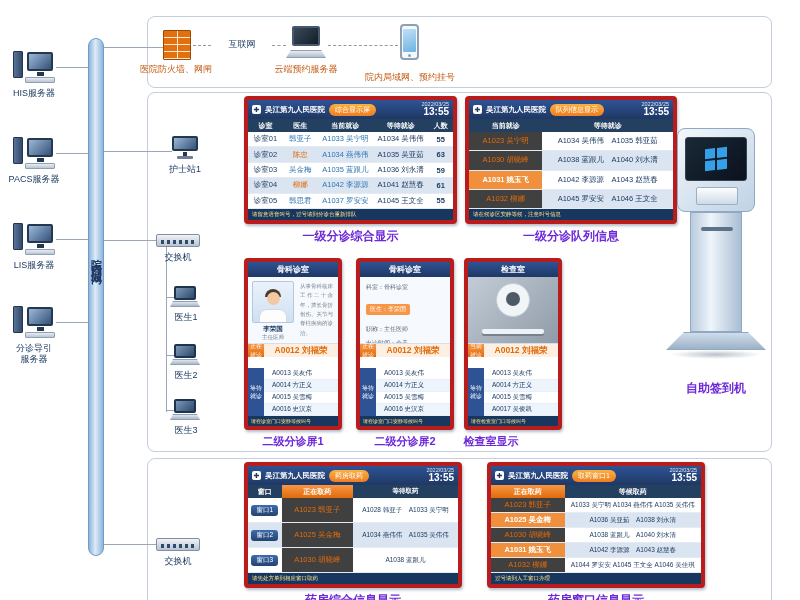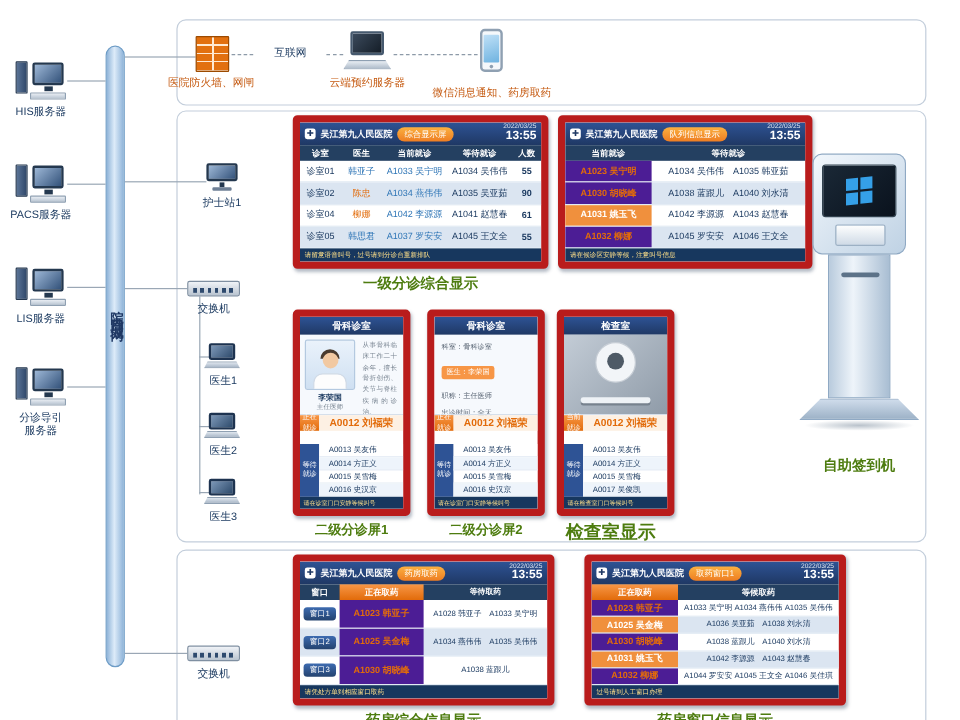--- a/index.html
+++ b/index.html
@@ -78,46 +78,46 @@
   border:1px solid #9cb0c4;border-radius:2px}
 .kiosk-body{position:absolute;left:24px;top:84px;width:52px;height:120px;
   background:linear-gradient(90deg,#b9cbdd,#eef4fa 40%,#a9bed3);border:1px solid #8fa9c4}
 .kiosk-slot{position:absolute;left:10px;top:14px;width:32px;height:4px;background:#5c7288;border-radius:2px}
 .kiosk-base{position:absolute;left:0;top:204px;width:100px;height:18px;background:linear-gradient(#cfdceb,#9db2c7);
   border:1px solid #8fa9c4;clip-path:polygon(18% 0,82% 0,100% 100%,0 100%)}
 .kiosk-shadow{position:absolute;left:4px;top:222px;width:92px;height:9px;
   background:radial-gradient(ellipse at center,rgba(100,120,140,.45),transparent 70%)}
 
 
-.screen{position:absolute;border:6px solid #b91c1c;border-radius:4px;background:#fff;overflow:hidden;
+.screen{position:absolute;border:4px solid #b91c1c;border-radius:4px;background:#fff;overflow:hidden;
   box-shadow:1px 2px 3px rgba(40,60,90,.35)}
 .scr-head{position:absolute;left:0;right:0;top:0;height:19px;background:linear-gradient(180deg,#2e5395,#1f3864);
   display:flex;align-items:center;gap:4px;padding:0 4px;color:#fff}
 .hosp-logo{width:9px;height:9px;background:#fff;border-radius:2px;color:#1f3864;font-size:7px;line-height:9px;text-align:center;flex:0 0 9px}
 .scr-hosp{font-size:7.5px;font-weight:bold;white-space:nowrap}
 .scr-badge{background:linear-gradient(180deg,#fbb040,#ee7d22);border-radius:8px;font-size:7px;padding:1px 6px;white-space:nowrap}
 .scr-time{margin-left:auto;display:flex;flex-direction:column;align-items:flex-end;line-height:1}
 .scr-date{font-size:5.5px;opacity:.85}
 .scr-clock{font-size:10px;font-weight:bold}
 .thead{position:absolute;left:0;right:0;top:19px;height:13px;display:flex;background:#244061;color:#fff;
   font-size:7px;font-weight:bold;align-items:center;text-align:center}
 .tbody{position:absolute;left:0;right:0;top:32px;bottom:11px;display:flex;flex-direction:column}
 .trow{display:flex;flex:1;font-size:7.5px;color:#17365d;align-items:center;text-align:center;border-bottom:1px solid #e3ebf4}
 .trow:nth-child(even){background:#dbe5f1}
 .scr-foot{position:absolute;left:0;right:0;bottom:0;height:11px;background:#17375e;color:#ffe08a;font-size:5.5px;
   display:flex;align-items:center;padding:0 4px;white-space:nowrap;overflow:hidden}
-.caption{position:absolute;font-size:12px;font-weight:bold;color:#4d7c0f;text-align:center;white-space:nowrap}
+.caption{position:absolute;font-size:12px;font-weight:bold;color:#6d28d9;text-align:center;white-space:nowrap}
 
 
 .ca1{flex:0 0 17%}.ca2{flex:0 0 17%}.ca3{flex:0 0 27%}.ca4{flex:0 0 27%}.ca5{flex:0 0 12%}
 .cb1{flex:0 0 36%}.cb2{flex:0 0 64%}
 .cf1{flex:0 0 16%}.cf2{flex:0 0 34%}.cf3{flex:0 0 50%;font-size:6.5px}
 .cg1{flex:0 0 35%}.cg2{flex:0 0 65%;font-size:6.5px}
 .th-or{background:linear-gradient(180deg,#f79646,#e26b0a)}
-.cur-light{align-self:stretch;display:flex;align-items:center;justify-content:center;background:#4c1d95;color:#e26b0a;font-weight:bold}
+.cur-light{align-self:stretch;display:flex;align-items:center;justify-content:center;background:#404040;color:#e26b0a;font-weight:normal}
 .cur-solid{align-self:stretch;display:flex;align-items:center;justify-content:center;background:#f0903d;color:#fff;font-weight:bold}
 .doc-b{color:#2e75b6}.doc-o{color:#e26b0a}
 .curA{color:#2e75b6}
 .num{font-weight:bold}
 .win-pill{display:inline-block;background:linear-gradient(180deg,#3d6bb0,#24436f);color:#fff;font-size:6.5px;
   border-radius:3px;padding:1px 5px}
 
 
 .ms-head{position:absolute;left:0;right:0;top:0;height:15px;background:linear-gradient(180deg,#2e5395,#1f3864);
   color:#fff;font-size:8px;font-weight:bold;display:flex;align-items:center;justify-content:center}
@@ -224,21 +224,21 @@
   <div class="dl" style="left:272px;top:45px;width:14px"></div>
 
   <div class="cloudpc" style="left:286px;top:26px">
     <i class="cp-mon"></i>
       <i class="cp-kb"></i>
     </div>
   <div class="node-label orange" style="left:256px;top:64px;width:100px">云端预约服务器</div>
 
   <div class="dl" style="left:328px;top:45px;width:70px"></div>
   <div class="phone" style="left:400px;top:24px"></div>
-  <div class="node-label orange" style="left:330px;top:72px;width:160px">微信消息通知、药房取药</div>
+  <div class="node-label orange" style="left:330px;top:72px;width:160px">院内局域网、预约挂号</div>
 
   <div class="mon-icon" style="left:172px;top:136px">
     <i class="mn-scr"></i>
       <i class="mn-stand"></i>
       <i class="mn-base"></i>
     </div>
   <div class="node-label" style="left:150px;top:164px;width:70px">护士站1</div>
 
   <div class="switch" style="left:156px;top:234px"></div>
   <div class="node-label" style="left:148px;top:252px;width:60px">交换机</div>
@@ -284,21 +284,28 @@
         <span class="ca2 doc-b">韩亚子</span>
         <span class="ca3 curA">A1033 吴宁明</span>
         <span class="ca4">A1034 吴伟伟</span>
         <span class="ca5 num">55</span>
       </div>
       <div class="trow">
         <span class="ca1">诊室02</span>
         <span class="ca2 doc-o">陈忠</span>
         <span class="ca3 curA">A1034 燕伟伟</span>
         <span class="ca4">A1035 吴亚茹</span>
-        <span class="ca5 num">90</span>
+        <span class="ca5 num">63</span>
+      </div>
+      <div class="trow">
+        <span class="ca1">诊室03</span>
+        <span class="ca2 doc-b">吴金梅</span>
+        <span class="ca3 curA">A1035 蓝跟儿</span>
+        <span class="ca4">A1036 刘永清</span>
+        <span class="ca5 num">59</span>
       </div>
       <div class="trow">
         <span class="ca1">诊室04</span>
         <span class="ca2 doc-o">柳娜</span>
         <span class="ca3 curA">A1042 李源源</span>
         <span class="ca4">A1041 赵慧春</span>
         <span class="ca5 num">61</span>
       </div>
       <div class="trow">
         <span class="ca1">诊室05</span>
@@ -339,20 +346,21 @@
         <span class="cb1 cur-solid">A1031 姚玉飞</span>
         <span class="cb2">A1042 李源源　A1043 赵慧春</span>
       </div>
       <div class="trow">
         <span class="cb1 cur-light">A1032 柳娜</span>
         <span class="cb2">A1045 罗安安　A1046 王文全</span>
       </div>
     </div>
     <div class="scr-foot">请在候诊区安静等候，注意叫号信息</div>
   </div>
+  <div class="caption" style="left:465px;top:228px;width:212px">一级分诊队列信息</div>
 
   <div class="screen" style="left:244px;top:258px;width:98px;height:172px">
     <div class="ms-head">骨科诊室</div>
     <div class="ms-top">
       <div class="dcard">
         <div class="dphoto">
           <i class="dhair"></i>
             <i class="dhead"></i>
             <i class="dbody"></i>
         </div>
@@ -422,21 +430,21 @@
       <span class="slabel nv">等待就诊</span>
       <div class="wlist">
         <div class="wline">A0013 吴友伟</div>
         <div class="wline">A0014 方正义</div>
         <div class="wline">A0015 吴雪梅</div>
         <div class="wline">A0017 吴俊凯</div>
       </div>
     </div>
     <div class="ms-foot">请在检查室门口等候叫号</div>
   </div>
-  <div class="caption" style="left:460px;top:434px;width:98px;font-size:15px">检查室显示</div>
+  <div class="caption" style="left:442px;top:434px;width:98px;font-size:11px">检查室显示</div>
 
   <div class="kiosk">
     <div class="kiosk-head">
       <div class="kiosk-screen">
         <div class="winlogo">
             <i></i>
             <i></i>
             <i></i>
             <i></i>
           </div>

